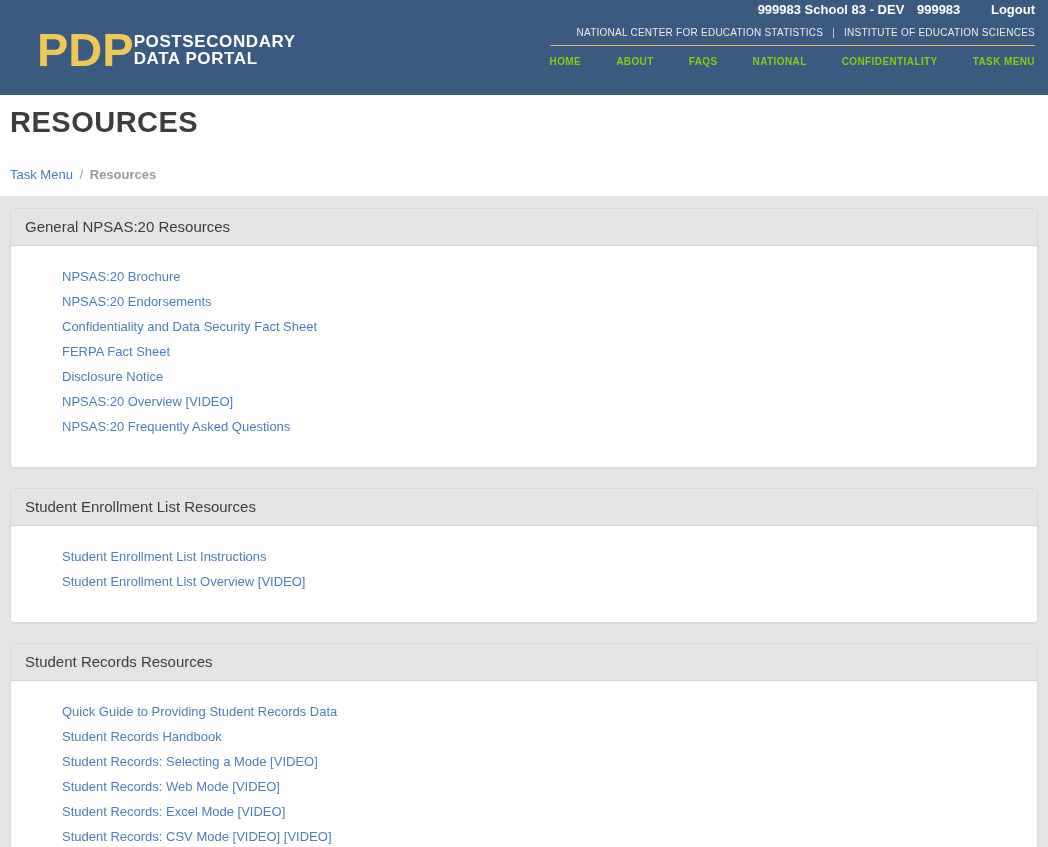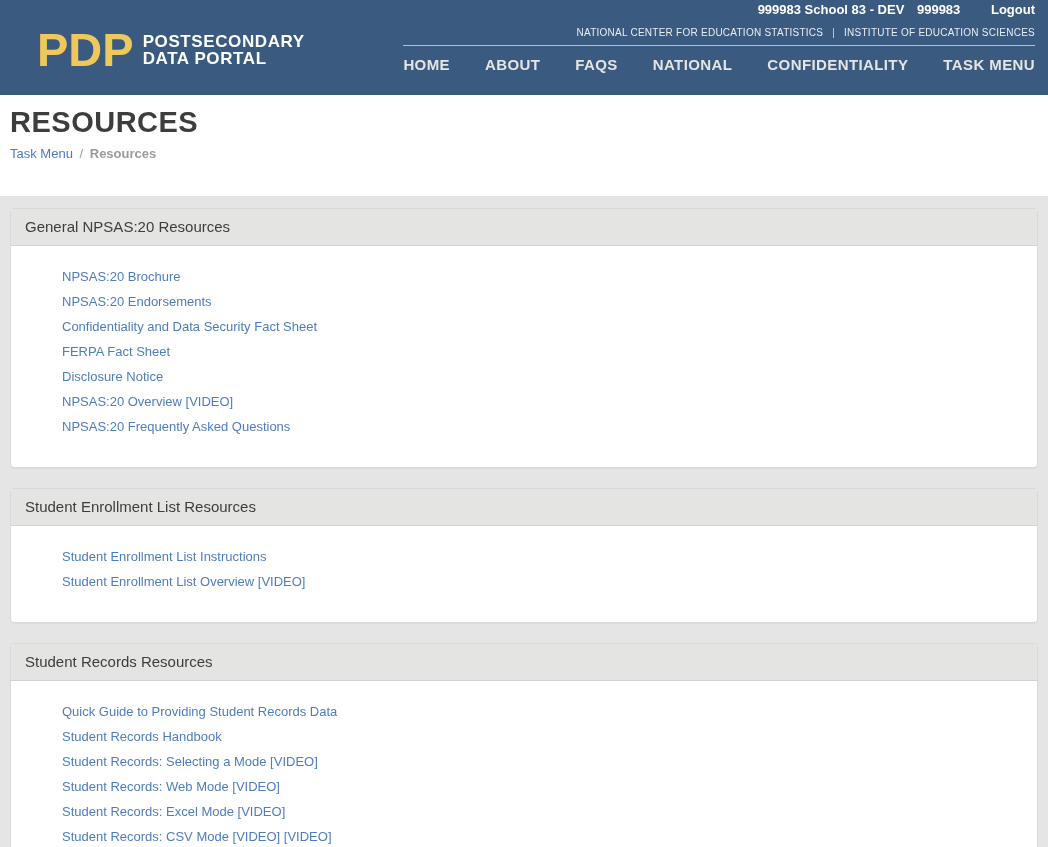--- a/index.html
+++ b/index.html
@@ -44,21 +44,20 @@
     text-decoration: none;
   }
   .logo-acronym {
     font-size: 47px;
     font-weight: 800;
     color: #eec85a;
     line-height: 36px;
     letter-spacing: 0px;
   }
   .logo-text {
-    margin-left: 9px;
     color: #ffffff;
     font-weight: 700;
     font-size: 17px;
     line-height: 17px;
     letter-spacing: 0.6px;
   }
   .header-right {
     position: absolute;
     right: 13px;
     top: 27px;
@@ -72,43 +71,43 @@
   }
   .org-line .org-sep { margin: 0 9px; color: #cfd8e2; }
   .main-nav {
     display: inline-flex;
     gap: 35px;
     border-top: 1px solid #e0bf63;
     margin-top: 7px;
     padding-top: 10px;
   }
   .main-nav a {
-    color: #e5e5e5;
-    font-size: 15px;
+    color: #84cc16;
+    font-size: 10px;
     font-weight: 700;
     letter-spacing: 0.4px;
     text-decoration: none;
     white-space: nowrap;
   }
 
   
   .page-head {
     background: #ffffff;
     padding: 11px 10px 0 10px;
     height: 101px;
   }
   .page-title {
     margin: 0;
     font-size: 29px;
     font-weight: 800;
     color: #3d3d3d;
     letter-spacing: 0.5px;
   }
   .breadcrumb {
-    margin-top: 7px;
+    margin-top: 28px;
     font-size: 13px;
   }
   .breadcrumb a {
     color: #4d7cbe;
     text-decoration: none;
   }
   .breadcrumb .sep { color: #9b9b9b; margin: 0 3px; }
   .breadcrumb .current { color: #9b9b9b; font-weight: 700; }
 
   

